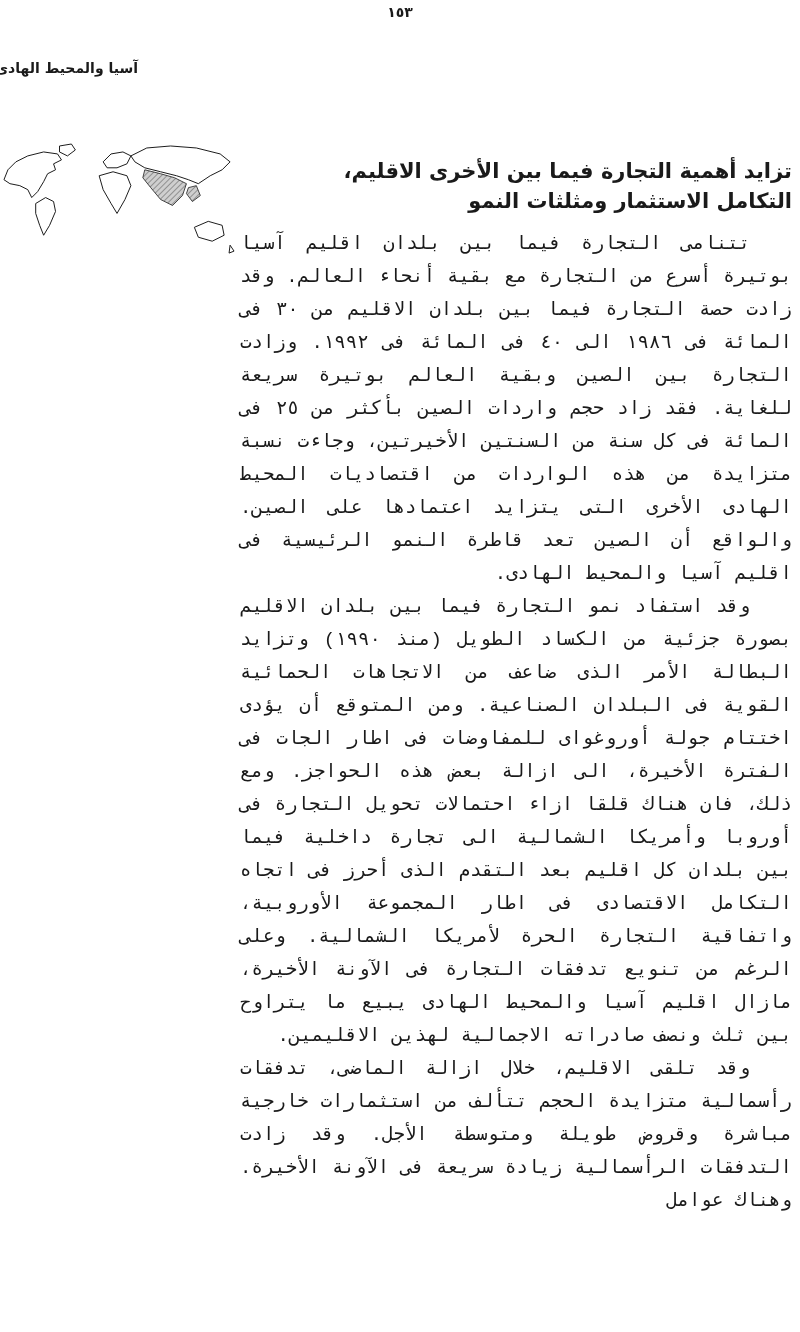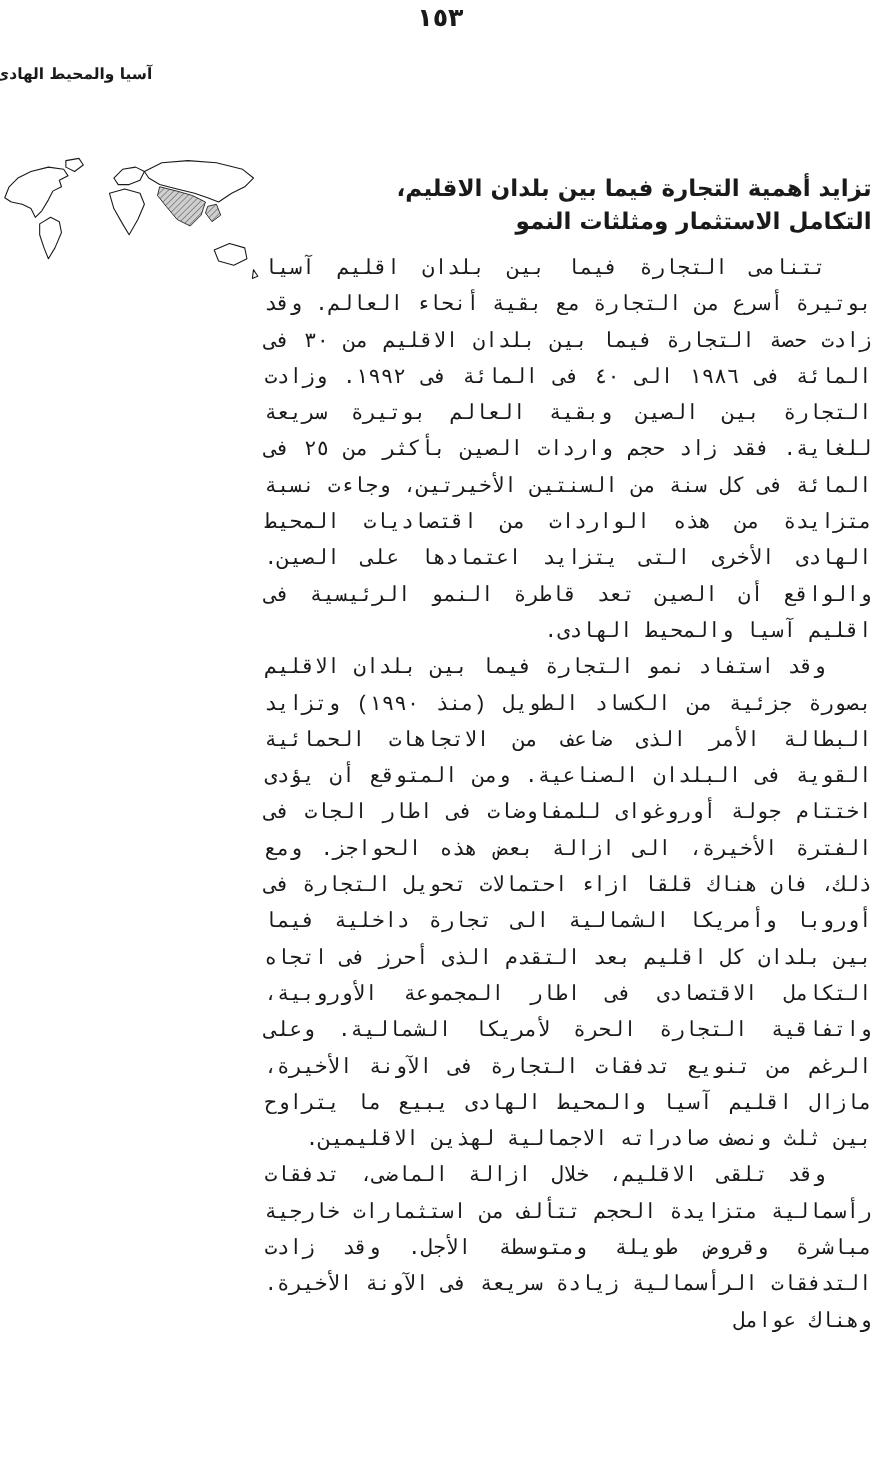--- a/index.html
+++ b/index.html
@@ -15,21 +15,21 @@
     background: #ffffff;
     overflow: hidden;
     color: #1a1a1a;
   }
   .page-number {
     position: absolute;
     top: 4px;
     left: 0;
     width: 100%;
     text-align: center;
-    font-size: 23px;
+    font-size: 14px;
     font-weight: bold;
     direction: rtl;
     letter-spacing: 1px;
   }
   .sidebar-label {
     position: absolute;
     top: 60px;
     left: 18px;
     width: 120px;
     font-size: 14px;
@@ -102,21 +102,21 @@
         <path d="M146,30 L162,34 L176,38 L188,44 L184,56 L174,66 L162,60 L152,48 L144,38 Z"></path>
         <path d="M190,48 L198,46 L202,56 L194,62 L188,54 Z"></path>
       </g>
     </svg>
   </div>
 
   <div class="content">
 
 
     <h2 class="section-heading">
-      <span>تزايد أهمية التجارة فيما بين بلدان الاقليم،</span><br>
+      <span>تزايد أهمية التجارة فيما بين الأخرى الاقليم،</span><br>
       <span>التكامل الاستثمار ومثلثات النمو</span>
     </h2>
 
     <p class="indented">تتنامى التجارة فيما بين بلدان اقليم آسيا بوتيرة أسرع من التجارة مع بقية أنحاء العالم. وقد زادت حصة التجارة فيما بين بلدان الاقليم من ٣٠ فى المائة فى ١٩٨٦ الى ٤٠ فى المائة فى ١٩٩٢. وزادت التجارة بين الصين وبقية العالم بوتيرة سريعة للغاية. فقد زاد حجم واردات الصين بأكثر من ٢٥ فى المائة فى كل سنة من السنتين الأخيرتين، وجاءت نسبة متزايدة من هذه الواردات من اقتصاديات المحيط الهادى الأخرى التى يتزايد اعتمادها على الصين. والواقع أن الصين تعد قاطرة النمو الرئيسية فى اقليم آسيا والمحيط الهادى.</p>
 
     <p class="indented">وقد استفاد نمو التجارة فيما بين بلدان الاقليم بصورة جزئية من الكساد الطويل (منذ ١٩٩٠) وتزايد البطالة الأمر الذى ضاعف من الاتجاهات الحمائية القوية فى البلدان الصناعية. ومن المتوقع أن يؤدى اختتام جولة أوروغواى للمفاوضات فى اطار الجات فى الفترة الأخيرة، الى ازالة بعض هذه الحواجز. ومع ذلك، فان هناك قلقا ازاء احتمالات تحويل التجارة فى أوروبا وأمريكا الشمالية الى تجارة داخلية فيما بين بلدان كل اقليم بعد التقدم الذى أحرز فى اتجاه التكامل الاقتصادى فى اطار المجموعة الأوروبية، واتفاقية التجارة الحرة لأمريكا الشمالية. وعلى الرغم من تنويع تدفقات التجارة فى الآونة الأخيرة، مازال اقليم آسيا والمحيط الهادى يبيع ما يتراوح بين ثلث ونصف صادراته الاجمالية لهذين الاقليمين.</p>
 
     <p class="indented">وقد تلقى الاقليم، خلال ازالة الماضى، تدفقات رأسمالية متزايدة الحجم تتألف من استثمارات خارجية مباشرة وقروض طويلة ومتوسطة الأجل. وقد زادت التدفقات الرأسمالية زيادة سريعة فى الآونة الأخيرة. وهناك عوامل</p>
 
   </div>

